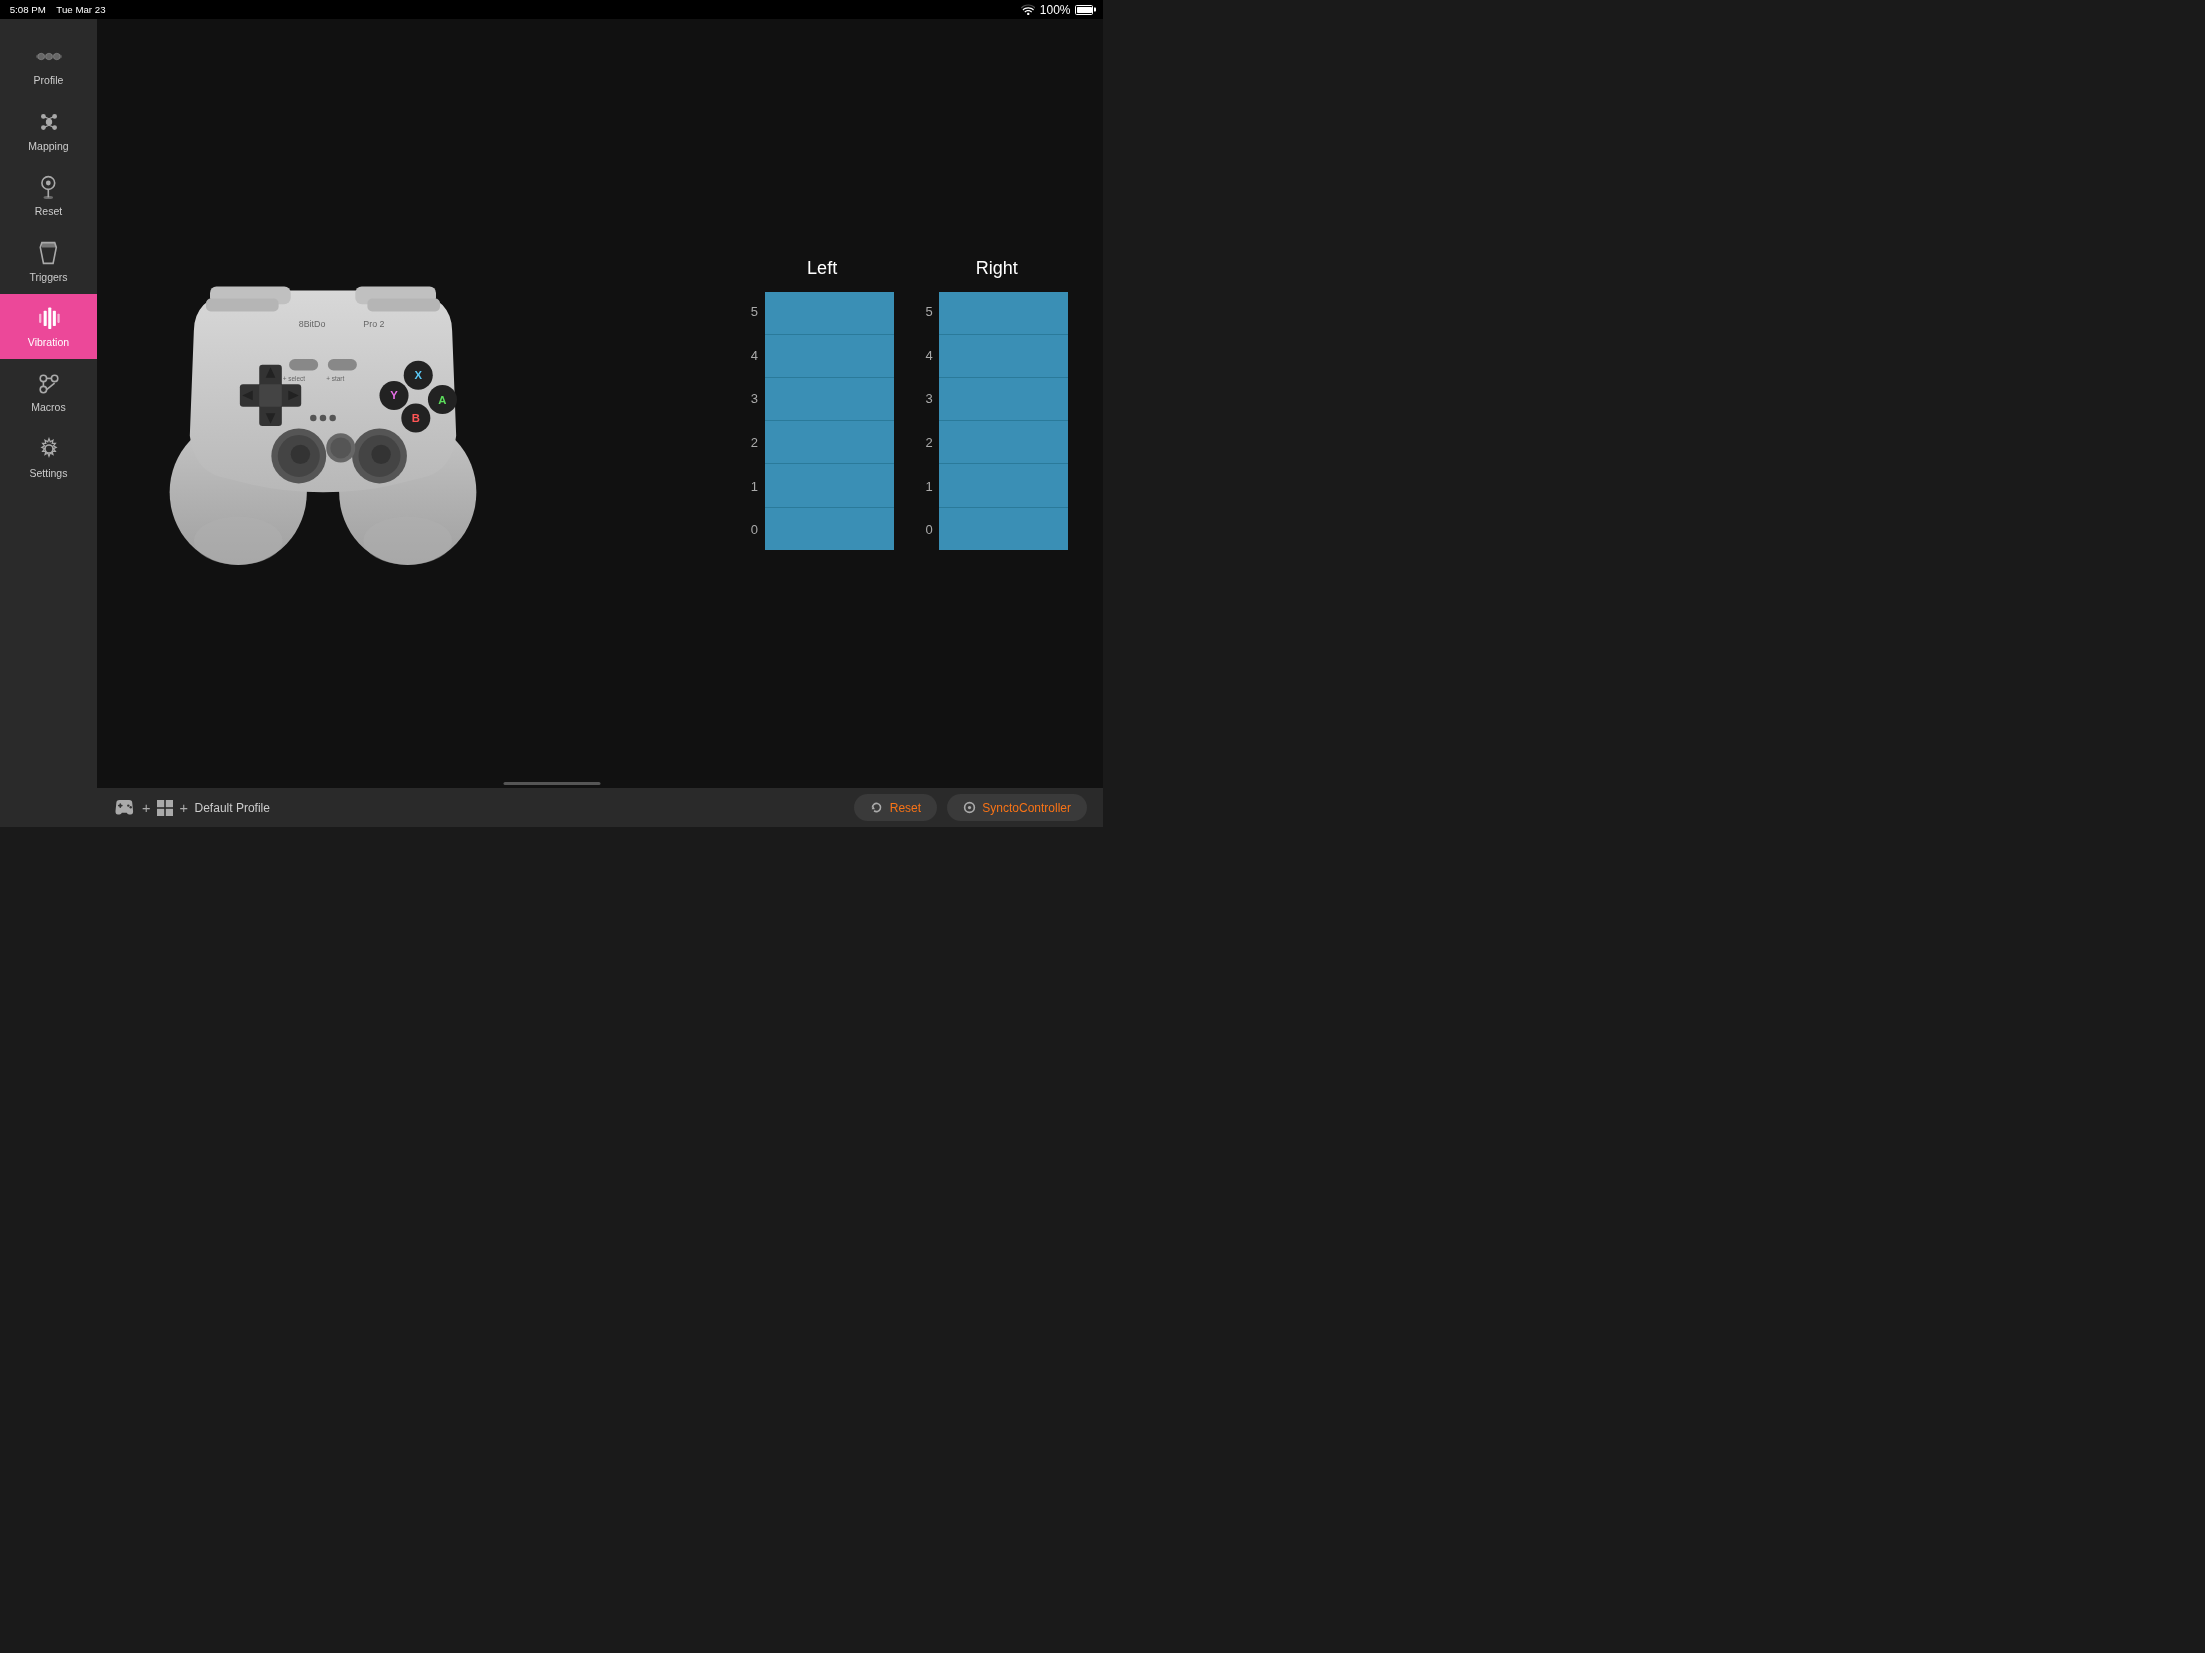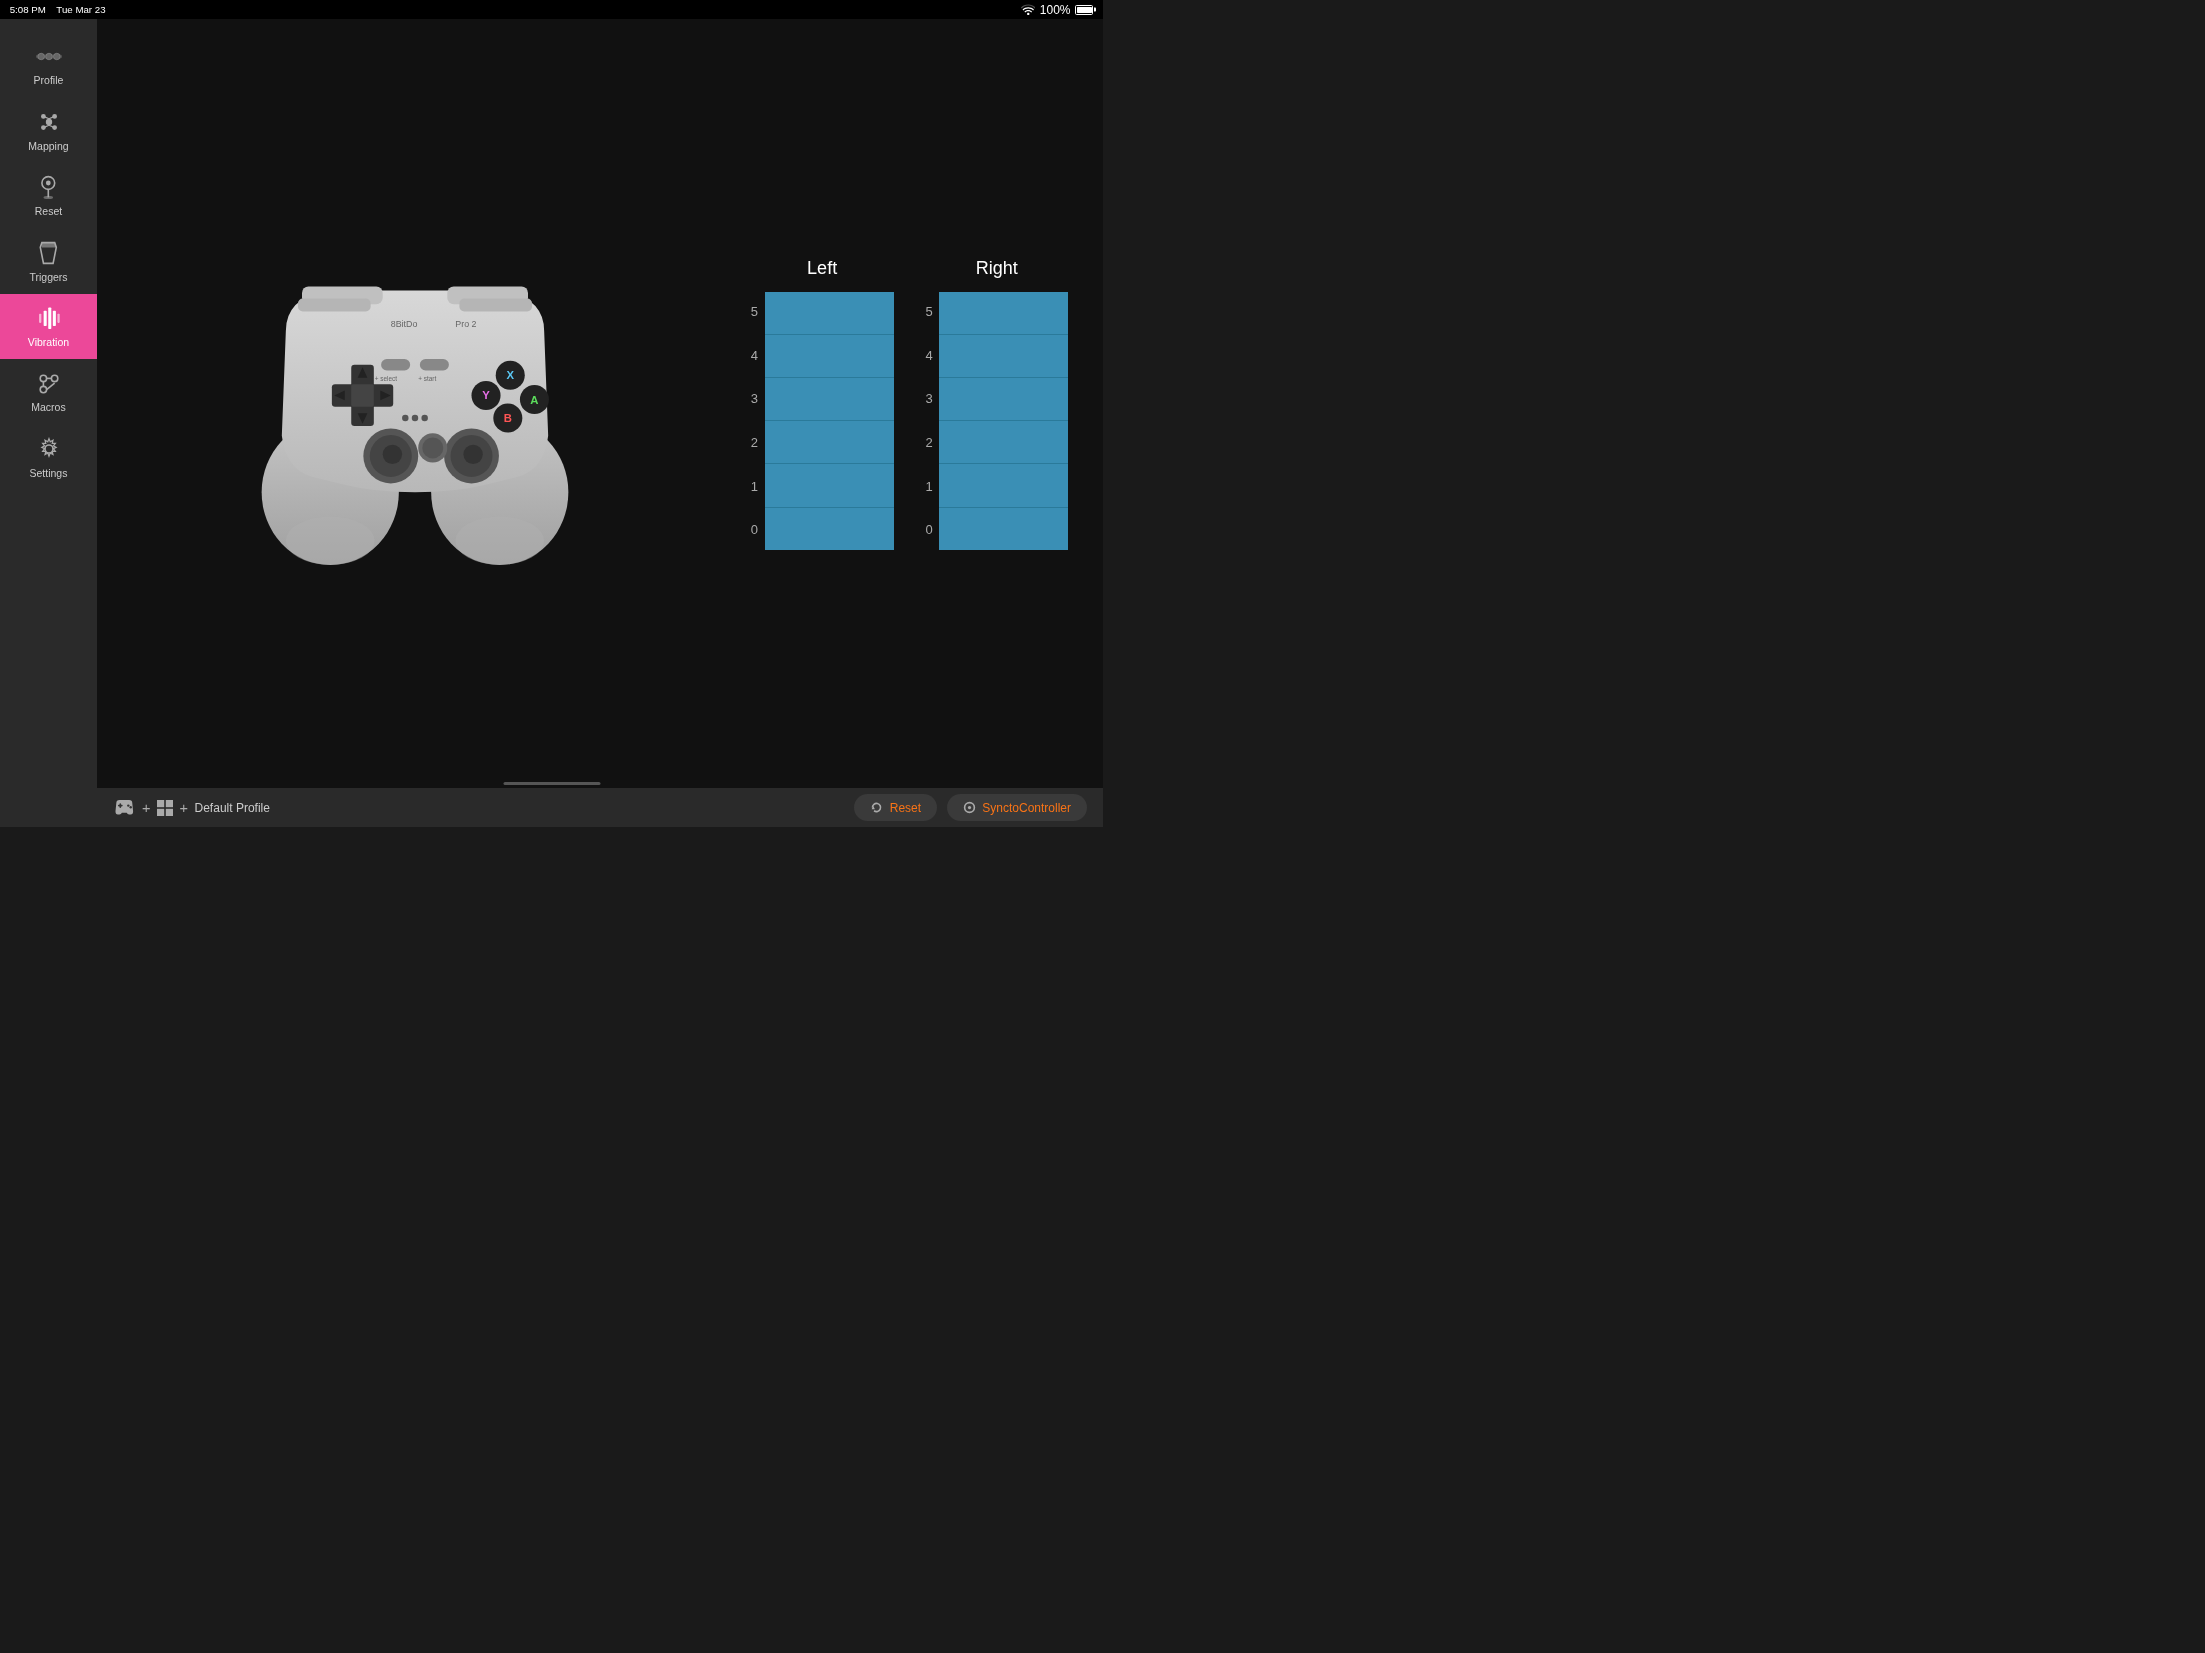--- a/index.html
+++ b/index.html
@@ -80,21 +80,20 @@
       display: flex;
       align-items: center;
       justify-content: space-between;
     }
 
     
     .controller-area {
       flex: 1;
       display: flex;
       align-items: center;
-      justify-content: center;
       padding: 16px;
     }
 
     
     .controller-svg {
       width: 420px;
       height: 339px;
     }
 
     

